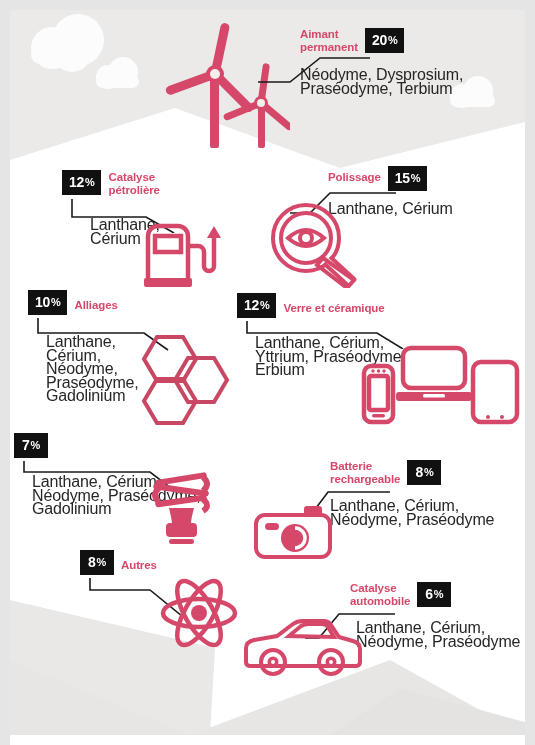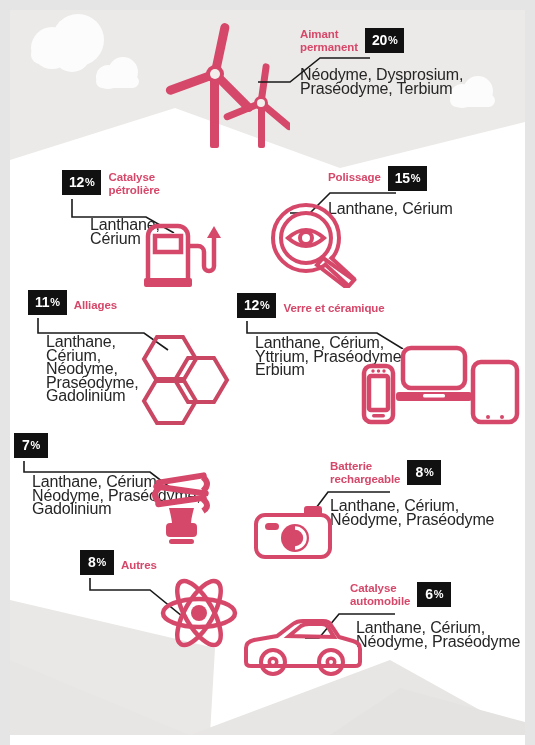--- a/index.html
+++ b/index.html
@@ -192,21 +192,21 @@
       </g>
       <g fill="none" stroke="#d6486a" stroke-width="4">
         <path d="M55,56 L86,78 L79,86 L49,63 Z"></path>
       </g>
     </svg>
   </div>
 
   <div class="block" style="left:28px; top:290px; width:180px;">
     <div class="head-row">
       <div class="pct">
-        <span class="num">11</span>
+        <span class="num">10</span>
           <span class="sym">%</span>
       </div>
       <div class="title" style="padding-top:9px;">Alliages</div>
     </div>
     <svg class="connector" style="left:8px; top:26px;" width="150" height="36" viewBox="0 0 150 36">
       <path d="M2,2 L2,17 L108,17 L132,34" fill="none" stroke="#1a1a1a" stroke-width="1.6"></path>
     </svg>
     <div class="mats" style="margin-top:20px; margin-left:18px;">Lanthane,
 Cérium,
 Néodyme,

